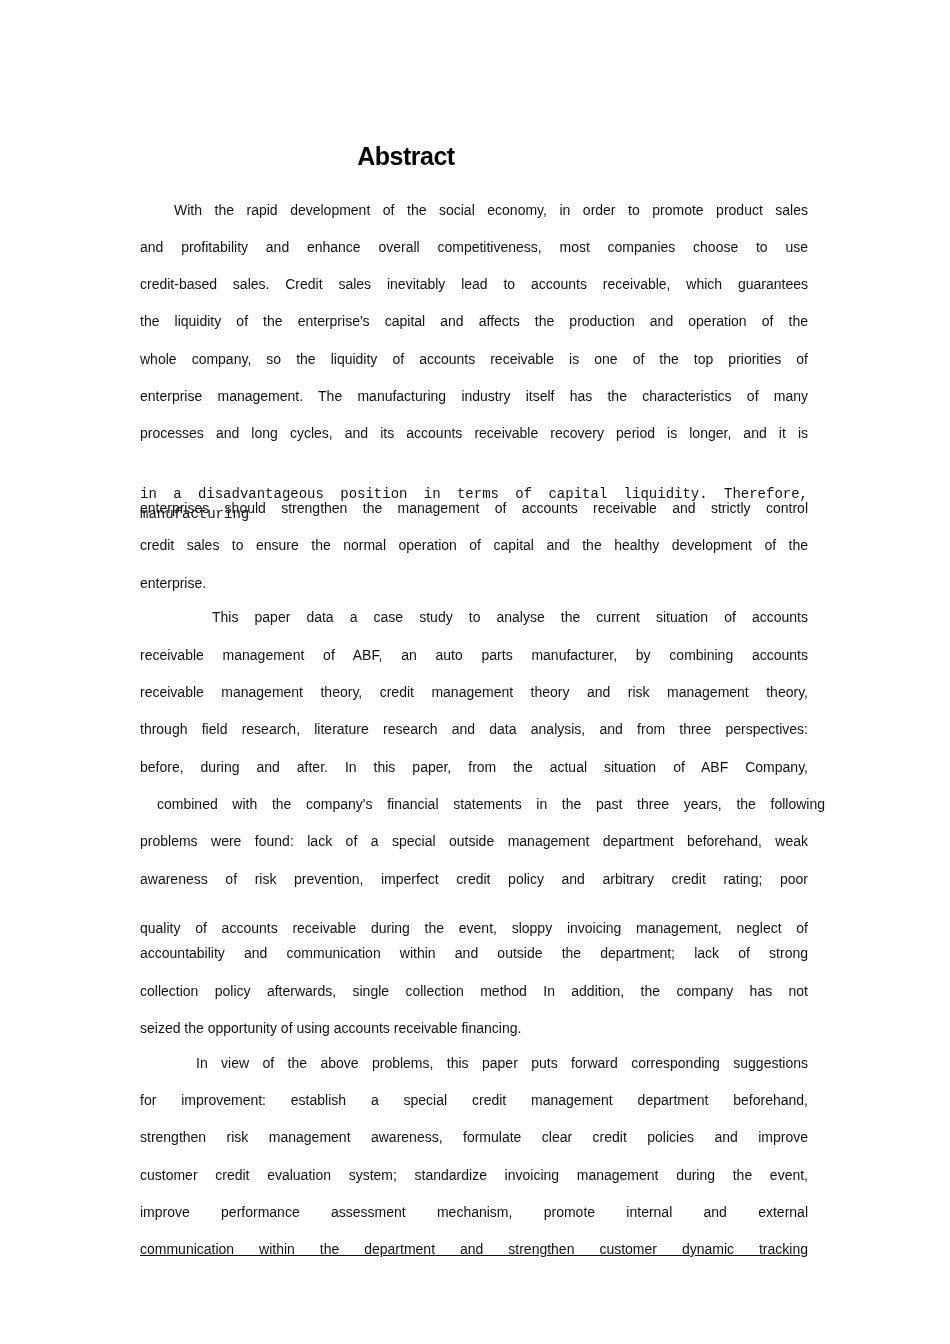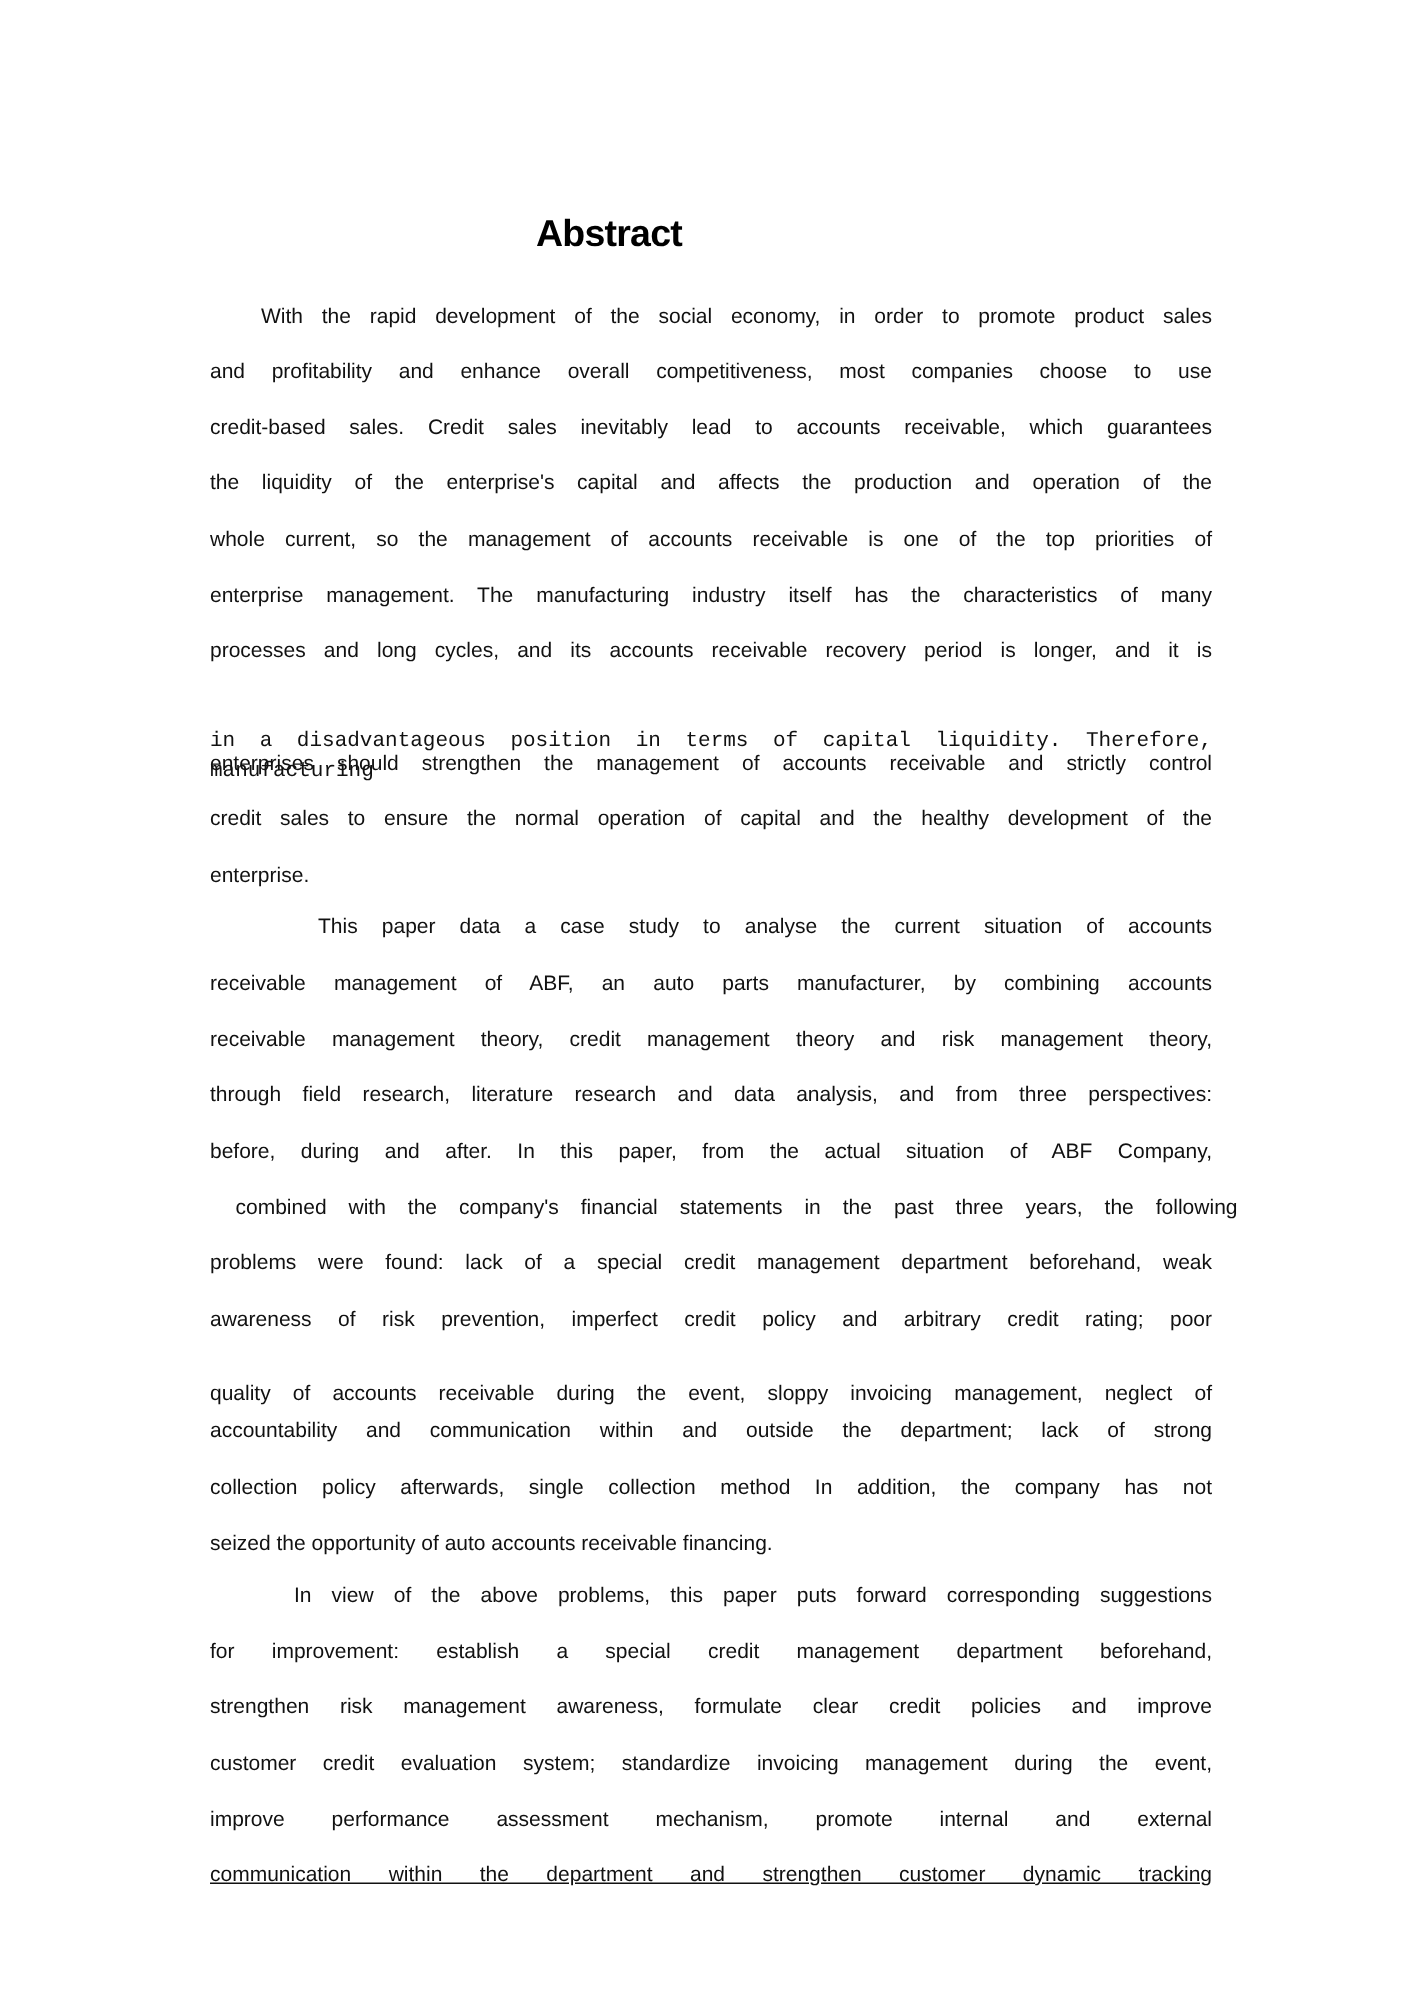--- a/index.html
+++ b/index.html
@@ -22,42 +22,42 @@
 <body>
 
 <div class="page">
   <h1 class="title">Abstract</h1>
 
   <div>
     <div class="line" style="top: 200px; left: 174px; width: 634px; white-space: normal;">With the rapid development of the social economy, in order to promote product sales</div>
     <div class="line" style="top: 237px; white-space: normal;">and profitability and enhance overall competitiveness, most companies choose to use</div>
     <div class="line" style="top: 274px; white-space: normal;">credit-based sales. Credit sales inevitably lead to accounts receivable, which guarantees</div>
     <div class="line" style="top: 311px; white-space: normal;">the liquidity of the enterprise's capital and affects the production and operation of the</div>
-    <div class="line" style="top: 349px; white-space: normal;">whole current, so the management of accounts receivable is one of the top priorities of</div>
+    <div class="line" style="top: 349px; white-space: normal;">whole company, so the liquidity of accounts receivable is one of the top priorities of</div>
     <div class="line" style="top: 386px; white-space: normal;">enterprise management. The manufacturing industry itself has the characteristics of many</div>
     <div class="line" style="top: 423px; white-space: normal;">processes and long cycles, and its accounts receivable recovery period is longer, and it is</div>
     <div class="line" style="top: 484px; white-space: normal; font-family: Liberation Mono, monospace;">in a disadvantageous position in terms of capital liquidity. Therefore, manufacturing</div>
     <div class="line" style="top: 498px; white-space: normal;">enterprises should strengthen the management of accounts receivable and strictly control</div>
     <div class="line" style="top: 535px; white-space: normal;">credit sales to ensure the normal operation of capital and the healthy development of the</div>
     <div class="line last" style="top: 573px; white-space: normal;">enterprise.</div>
   </div>
 
   <div>
     <div class="line" style="top: 607px; left: 212px; width: 596px; white-space: normal;">This paper data a case study to analyse the current situation of accounts</div>
     <div class="line" style="top: 645px; white-space: normal;">receivable management of ABF, an auto parts manufacturer, by combining accounts</div>
     <div class="line" style="top: 682px; white-space: normal;">receivable management theory, credit management theory and risk management theory,</div>
     <div class="line" style="top: 719px; white-space: normal;">through field research, literature research and data analysis, and from three perspectives:</div>
     <div class="line" style="top: 757px; white-space: normal;">before, during and after. In this paper, from the actual situation of ABF Company,</div>
     <div class="line" style="top: 794px; white-space: normal; margin-left: 17px;">combined with the company's financial statements in the past three years, the following</div>
-    <div class="line" style="top: 831px; white-space: normal;">problems were found: lack of a special credit management department beforehand, weak</div>
+    <div class="line" style="top: 831px; white-space: normal;">problems were found: lack of a special outside management department beforehand, weak</div>
     <div class="line" style="top: 869px; white-space: normal;">awareness of risk prevention, imperfect credit policy and arbitrary credit rating; poor</div>
     <div class="line" style="top: 906px; white-space: normal; margin-top: 12px;">quality of accounts receivable during the event, sloppy invoicing management, neglect of</div>
     <div class="line" style="top: 943px; white-space: normal;">accountability and communication within and outside the department; lack of strong</div>
     <div class="line" style="top: 981px; white-space: normal;">collection policy afterwards, single collection method In addition, the company has not</div>
-    <div class="line last" style="top: 1018px; white-space: normal;">seized the opportunity of auto accounts receivable financing.</div>
+    <div class="line last" style="top: 1018px; white-space: normal;">seized the opportunity of using accounts receivable financing.</div>
   </div>
 
   <div>
     <div class="line" style="top: 1053px; left: 196px; width: 612px; white-space: normal;">In view of the above problems, this paper puts forward corresponding suggestions</div>
     <div class="line" style="top: 1090px; white-space: normal;">for improvement: establish a special credit management department beforehand,</div>
     <div class="line" style="top: 1127px; white-space: normal;">strengthen risk management awareness, formulate clear credit policies and improve</div>
     <div class="line" style="top: 1165px; white-space: normal;">customer credit evaluation system; standardize invoicing management during the event,</div>
     <div class="line" style="top: 1202px; white-space: normal;">improve performance assessment mechanism, promote internal and external</div>
     <div class="line" style="top: 1239px; white-space: normal; text-decoration: underline;">communication within the department and strengthen customer dynamic tracking</div>
   </div>

